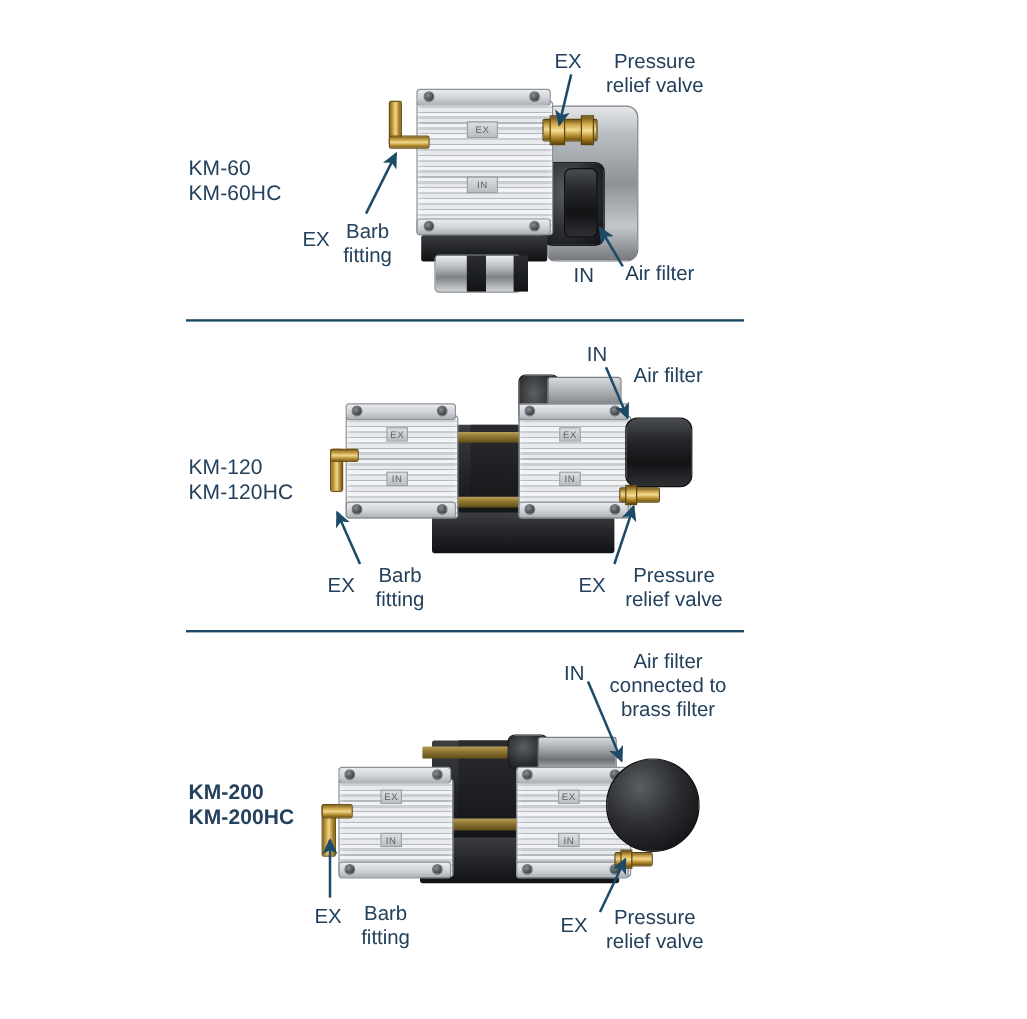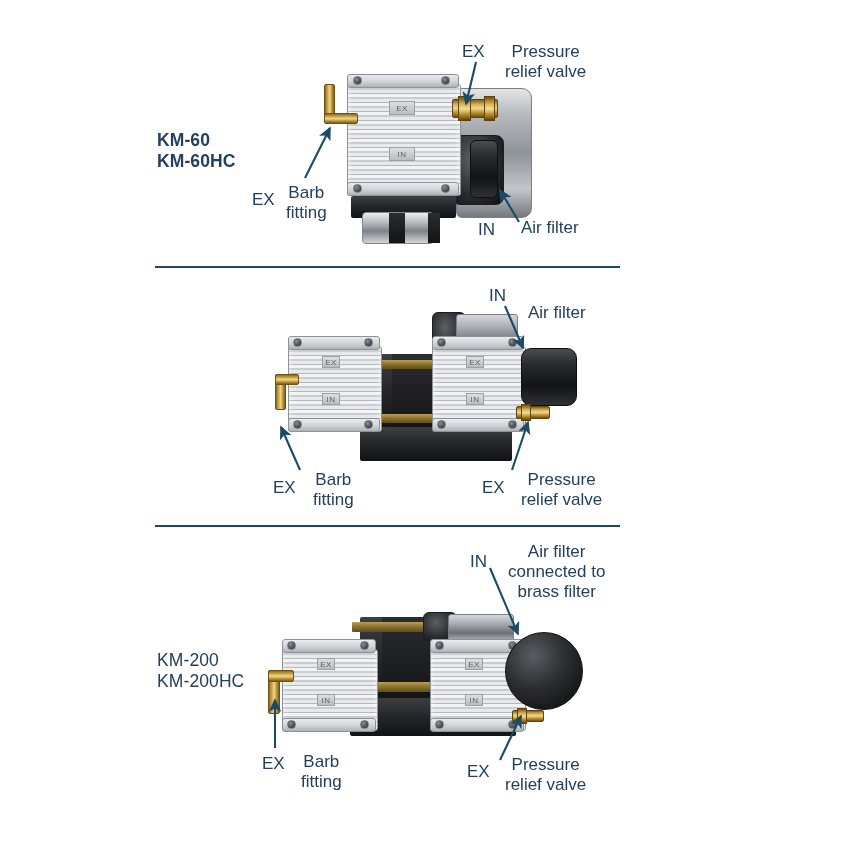--- a/index.html
+++ b/index.html
@@ -197,21 +197,21 @@
     background: linear-gradient(to bottom, #2a2c2f, #121315);
   }
 </style>
 </head>
 <body>
 
 <div class="page">
 
   <div class="section" id="section-1">
 
-    <div class="model-label" style="left:157px; top:130px;font-weight:bold;">
+    <div class="model-label" style="left:157px; top:130px;">
       <div>KM-60</div>
       <div>KM-60HC</div>
     </div>
 
     <div class="pump">
 
       <div class="motor-can" style="left:456px; top:88px; width:76px; height:130px;"></div>
       <div class="fan-cover" style="left:452px; top:135px; width:52px; height:70px;"></div>
       <div class="filter-drum" style="left:470px; top:140px; width:28px; height:58px; border-radius:6px;"></div>
 
@@ -251,20 +251,24 @@
       <div>Barb</div>
       <div>fitting</div>
     </div>
 
     <div class="callout" style="left:478px; top:220px;">IN</div>
     <div class="callout" style="left:521px; top:218px;">Air filter</div>
   </div>
 
   <div class="section" id="section-2">
 
+    <div class="model-label" style="left:157px; top:117px;">
+      <div>KM-120</div>
+      <div>KM-120HC</div>
+    </div>
 
     <div class="pump">
 
       <div class="base-black" style="left:370px; top:92px; width:130px; height:80px;"></div>
       <div class="gap-dark" style="left:392px; top:92px; width:86px; height:78px;"></div>
       <div class="tie-bar" style="left:362px; top:98px; width:146px; height:9px;"></div>
       <div class="tie-bar" style="left:362px; top:152px; width:146px; height:9px;"></div>
       <div class="base-black" style="left:360px; top:165px; width:152px; height:34px;"></div>
 
       <div class="fan-cover" style="left:432px; top:50px; width:34px; height:44px; border-radius:6px;"></div>
@@ -310,21 +314,21 @@
 
     <div class="callout" style="left:482px; top:216px;">EX</div>
     <div class="callout center" style="left:521px; top:208px;">
       <div>Pressure</div>
       <div>relief valve</div>
     </div>
   </div>
 
   <div class="section" id="section-3">
 
-    <div class="model-label" style="left:157px; top:128px;">
+    <div class="model-label" style="left:157px; top:128px;font-weight:bold;">
       <div>KM-200</div>
       <div>KM-200HC</div>
     </div>
 
     <div class="pump">
       <div class="base-black" style="left:360px; top:95px; width:140px; height:88px;"></div>
       <div class="gap-dark" style="left:382px; top:95px; width:94px; height:86px;"></div>
       <div class="tie-bar" style="left:352px; top:100px; width:156px; height:10px;"></div>
       <div class="tie-bar" style="left:352px; top:160px; width:156px; height:10px;"></div>
       <div class="base-black" style="left:350px; top:176px; width:166px; height:38px;"></div>

